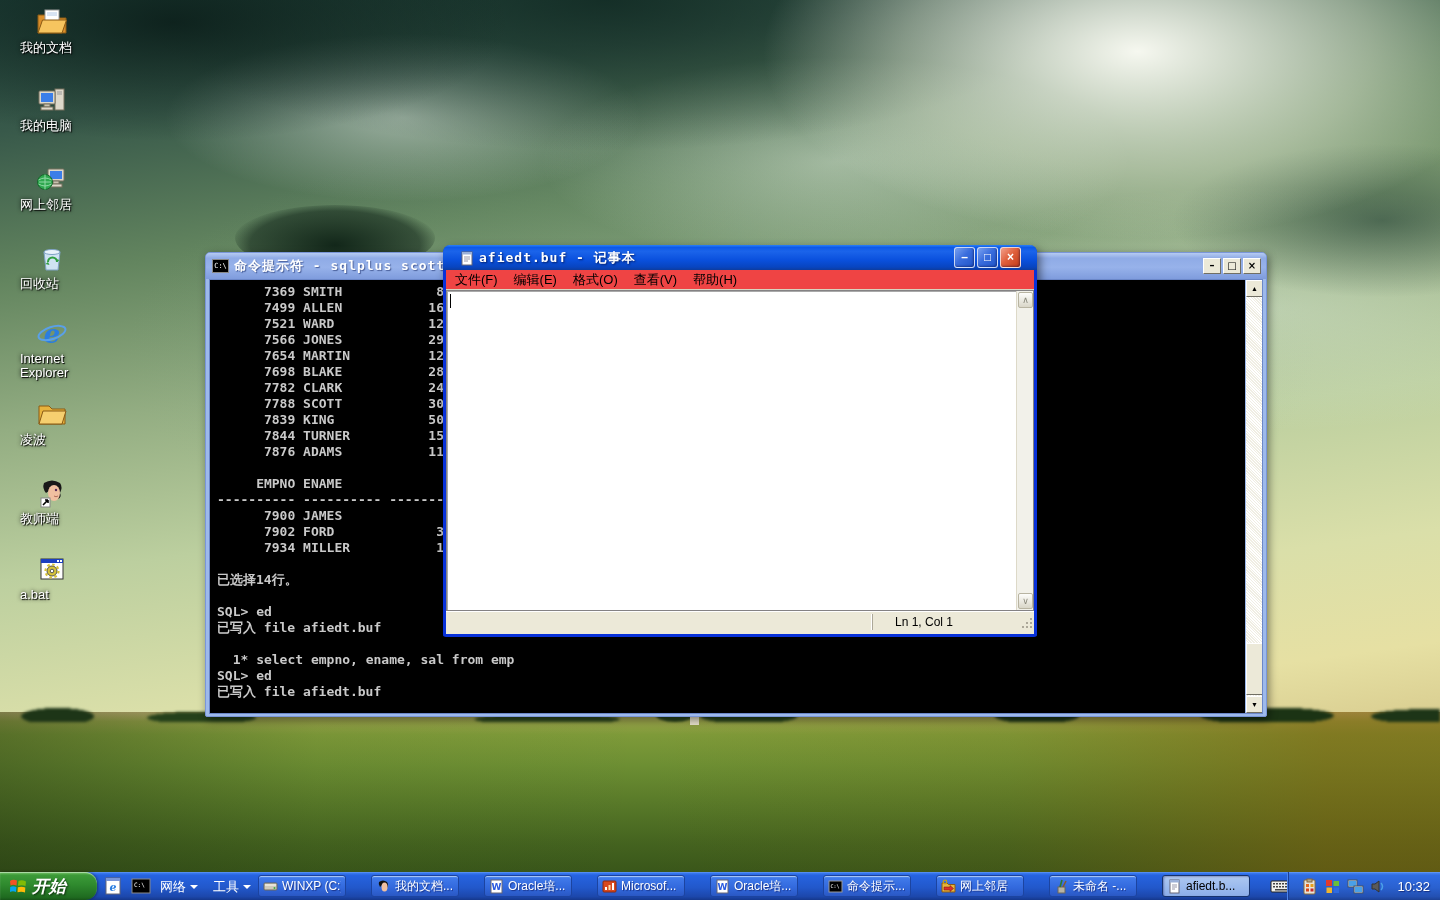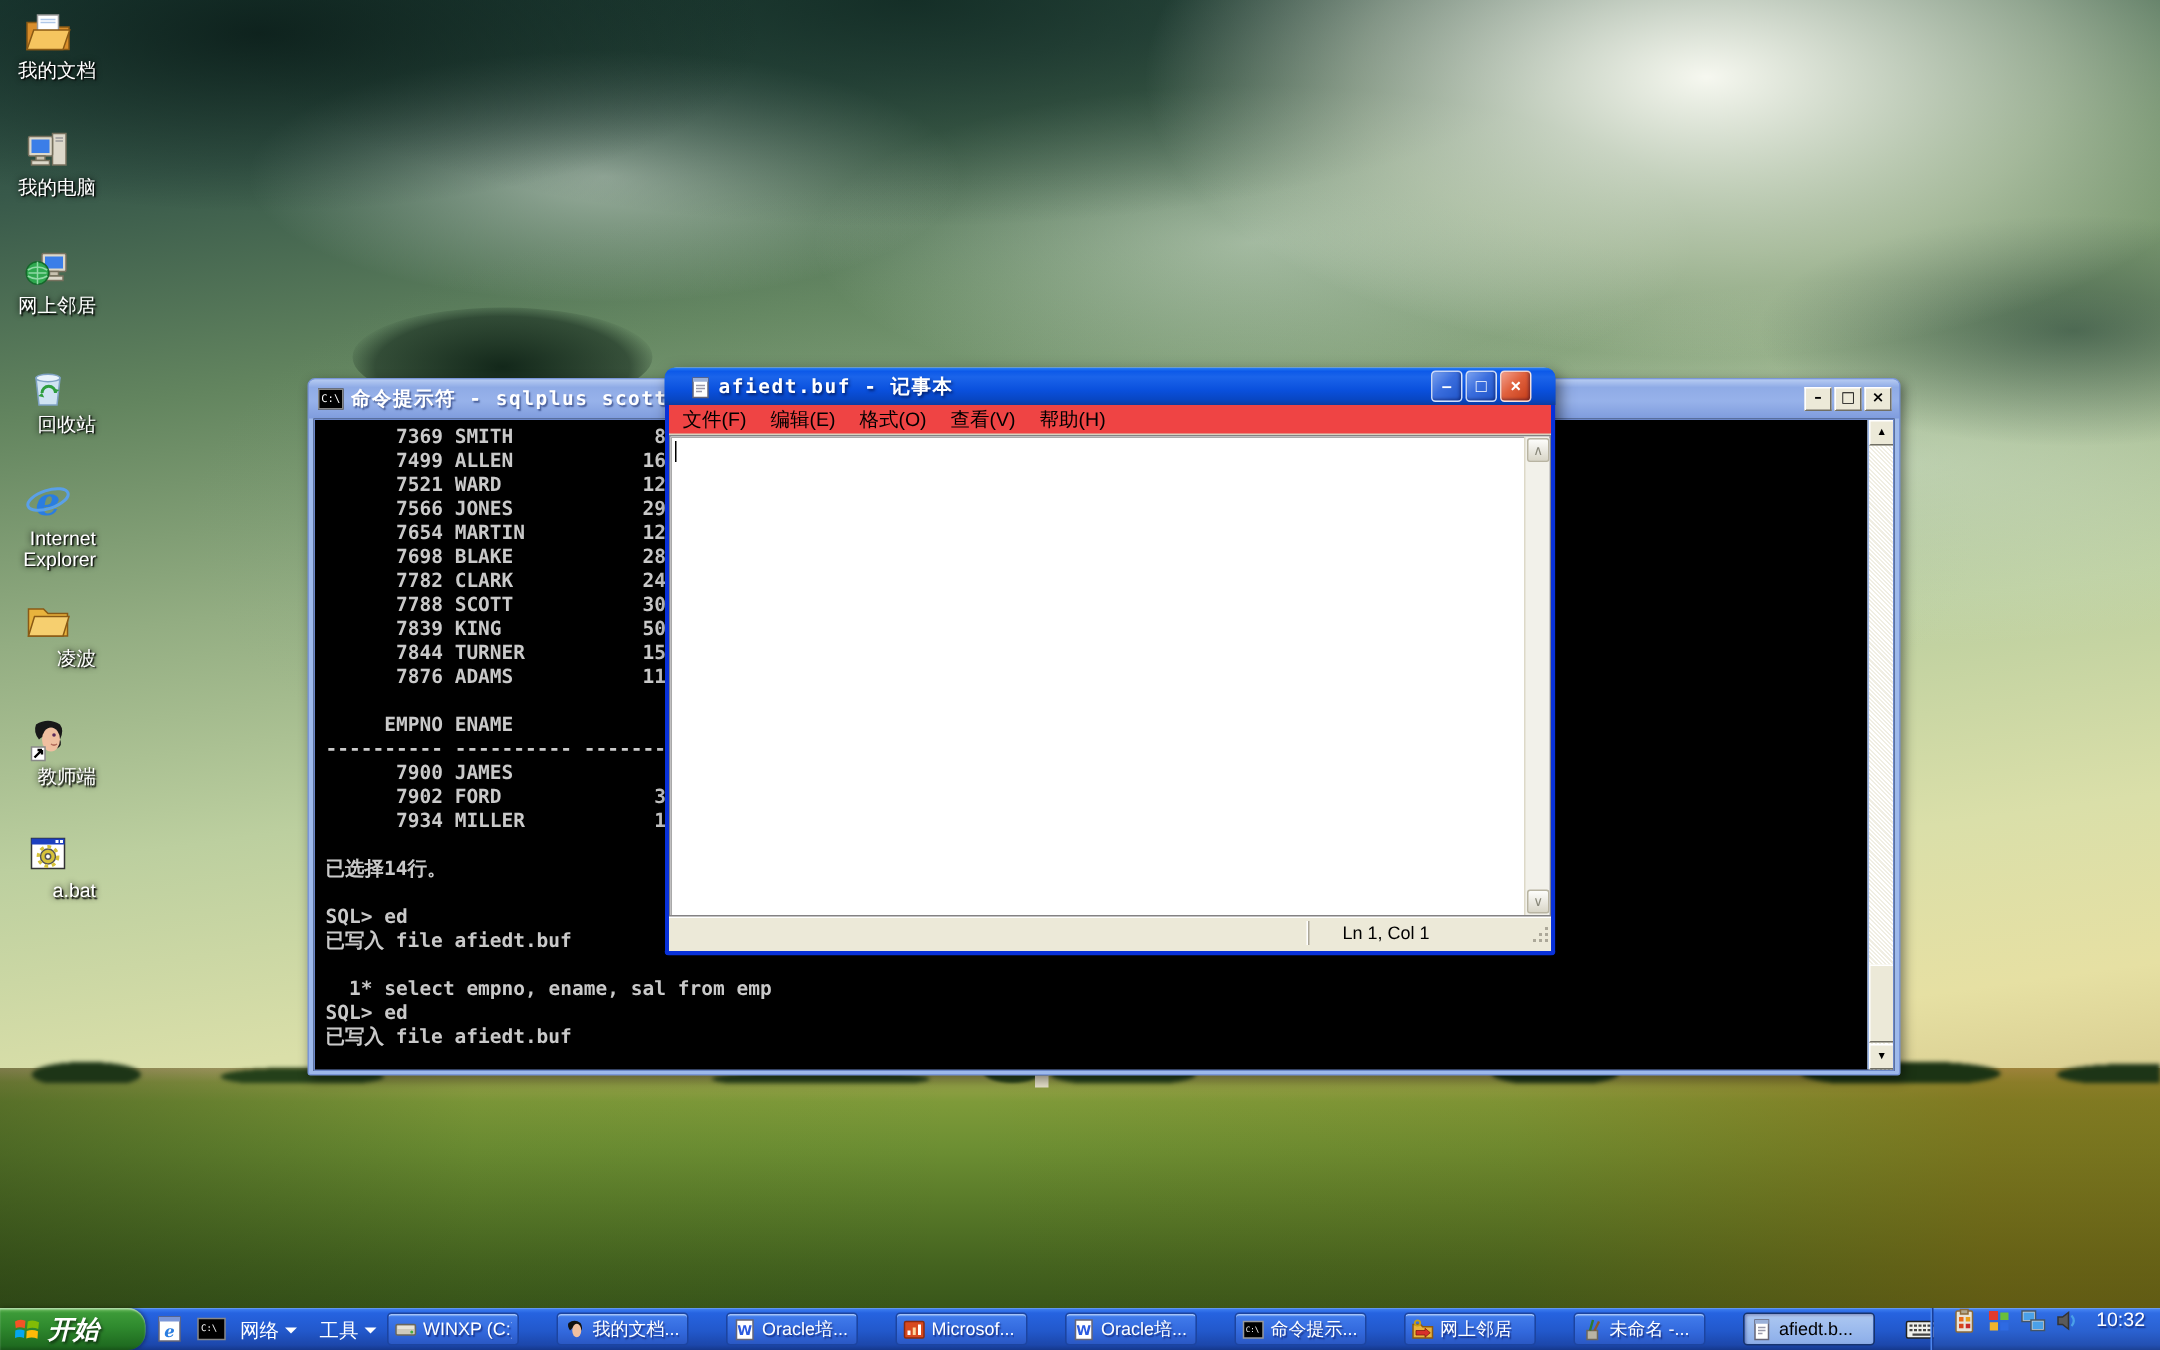--- a/index.html
+++ b/index.html
@@ -35,21 +35,21 @@
       radial-gradient(ellipse 120px 9px at 38% 80%, #2a451d 60%, transparent 61%),
       radial-gradient(ellipse 80px 12px at 52% 60%, #24401a 60%, transparent 61%),
       radial-gradient(ellipse 70px 13px at 72% 55%, #1d3517 60%, transparent 61%),
       radial-gradient(ellipse 110px 14px at 88% 55%, #1b3314 60%, transparent 61%),
       radial-gradient(ellipse 90px 12px at 99% 60%, #1d3517 60%, transparent 61%);
   }
   .farmhouse { position:absolute; left:690px; top:714px; width:9px; height:11px; background:#e8e2cc; border-top:3px solid #3a4430; }
   .farm-tree { position:absolute; left:655px; top:706px; width:40px; height:16px; border-radius:50%; background:#26411b; filter:blur(1px); }
 
   
-  .desktop-icon { position:absolute; left:0; width:64px; text-align:right; cursor:default; }
+  .desktop-icon { position:absolute; left:20px; width:64px; text-align:left; cursor:default; }
   .desktop-icon .ico { display:block; margin:0 auto; width:32px; height:32px; }
   .desktop-icon .lbl { display:inline-block; margin-top:2px; color:#fff; font-size:13px; line-height:14px;
     text-shadow:1px 1px 1px #000, 0 0 4px rgba(0,0,0,0.9); }
 
   
   .cmd-window { position:absolute; left:205px; top:252px; width:1062px; height:465px; z-index:10;
     background:#9db9eb; border:1px solid #7a96d8; border-radius:5px 5px 2px 2px; box-shadow:2px 3px 8px rgba(0,0,0,0.45); }
   .cmd-titlebar { height:26px; display:flex; align-items:center; padding:0 5px 0 6px; border-radius:4px 4px 0 0;
     background:linear-gradient(180deg,#b6cbf2 0%, #8fabe6 20%, #97b2ea 55%, #7f9cdd 100%); }
   .cmd-title-icon { width:17px; height:14px; background:#000; border:1px solid #888; color:#fff; font-size:7px; line-height:12px;
@@ -112,21 +112,21 @@
   .tb-arrow { width:0; height:0; border-left:4px solid transparent; border-right:4px solid transparent; border-top:4px solid #fff; }
   .task-btn { position:absolute; top:3px; height:22px; width:88px; border-radius:3px; border:1px solid #1c44a0;
     background:linear-gradient(180deg,#5e97f5 0%, #3f79ea 12%, #3268dc 60%, #2a58c4 100%);
     box-shadow:inset 0 1px 0 rgba(255,255,255,0.45); display:flex; align-items:center; padding:0 4px; gap:4px; overflow:hidden; }
   .task-btn .tlabel { color:#fff; font-size:12px; white-space:nowrap; overflow:hidden; text-shadow:1px 1px 1px rgba(0,0,60,0.5); }
   .task-btn.active { background:linear-gradient(180deg,#c2d8f8 0%, #a8c4f0 15%, #96b6ec 70%, #8cade8 100%);
     border-color:#16336e; box-shadow:inset 1px 1px 2px rgba(0,0,80,0.35); }
   .task-btn.active .tlabel { color:#000; text-shadow:none; }
   .task-icon { width:15px; height:15px; flex:none; }
   .kbd-indicator { position:absolute; left:1270px; top:5px; width:22px; height:18px; }
-  .tray { position:absolute; right:0; top:0; height:28px; display:flex; padding:0 10px 0 12px; gap:6px;
+  .tray { position:absolute; right:0; top:0; height:28px; display:flex; align-items:center; padding:0 10px 0 12px; gap:6px;
     border-left:1px solid #1a3f98; box-shadow:-1px 0 0 #4d85ec;
     background:linear-gradient(180deg,#82abf2 0%, #4583f2 3%, #2f6ce4 12%, #2a61d0 55%, #2350b2 88%, #1c4194 100%); }
   .tray-icon { width:17px; height:17px; flex:none; }
   .tray-clock { color:#fff; font-size:13px; margin-left:4px; text-shadow:1px 1px 1px rgba(0,0,60,0.5); }
 </style>
 </head>
 <body>
 
 <div class="desktop">
   <div class="sky"></div>

